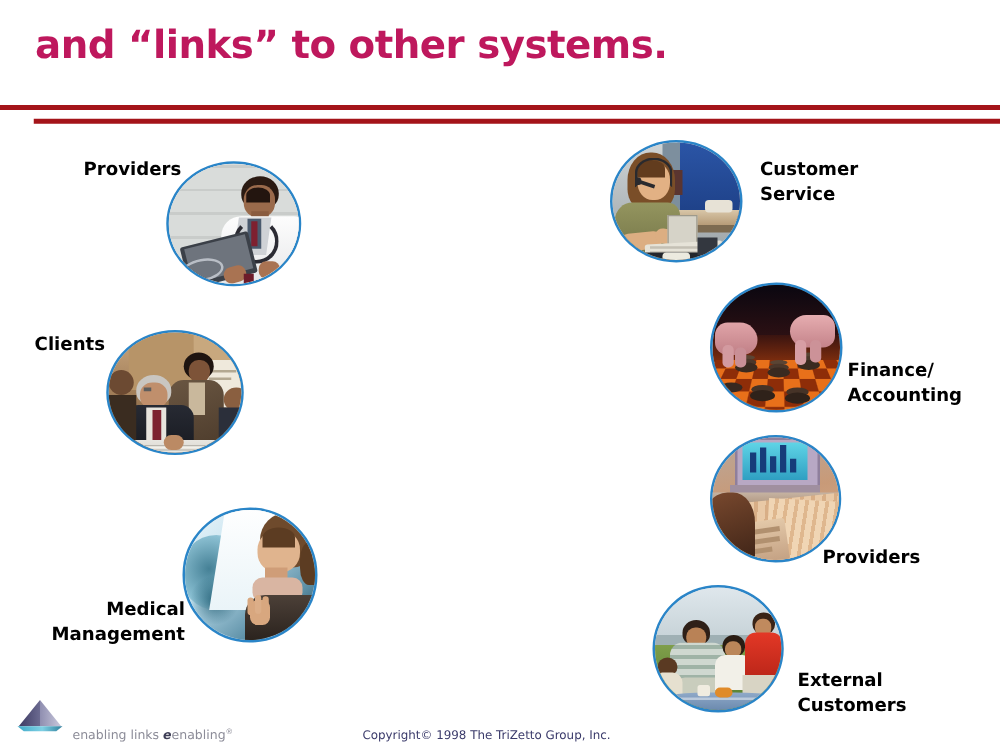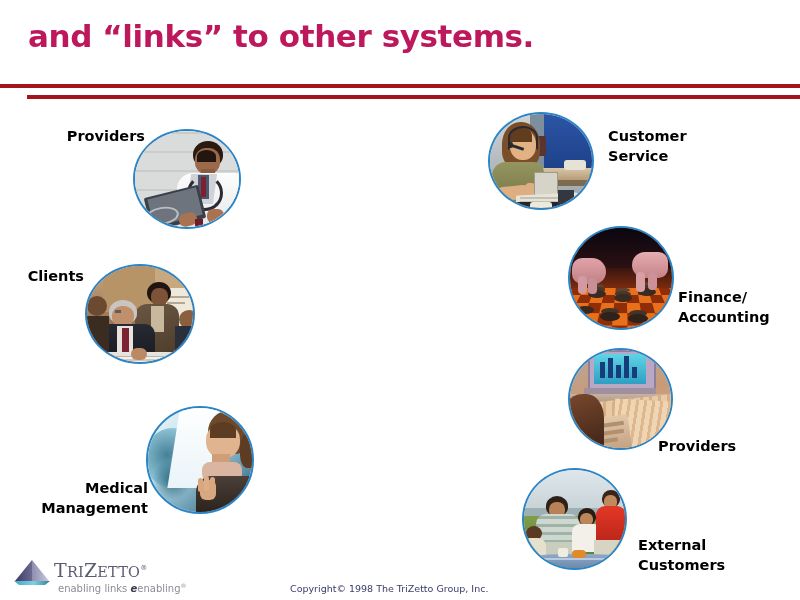--- a/index.html
+++ b/index.html
@@ -409,17 +409,16 @@
       <linearGradient id="gB" x1="0" y1="0" x2="1" y2="0">
         <stop offset="0%" stop-color="#3fa9c8"></stop>
         <stop offset="55%" stop-color="#7fd0e4"></stop>
         <stop offset="100%" stop-color="#2f7f9c"></stop>
       </linearGradient>
     </defs>
     <polygon points="20,1 20,22 3,22" fill="url(#gL)"></polygon>
     <polygon points="20,1 37,22 20,22" fill="url(#gR)"></polygon>
     <polygon points="2,22 38,22 33,26 7,26" fill="url(#gB)"></polygon>
   </svg>
-  <div class="logo-word"><span class="cap">T</span><span class="sc">RI</span><span class="cap">Z</span><span class="sc">ETTO</span><span class="reg">®</span></div>
   <div class="logo-tag"><span>enabling links </span><span class="e">e</span><span>enabling</span><span class="reg">®</span></div>
 </div>
 
 <div class="copyright">Copyright© 1998 The TriZetto Group, Inc.</div>
 
 </body></html>

